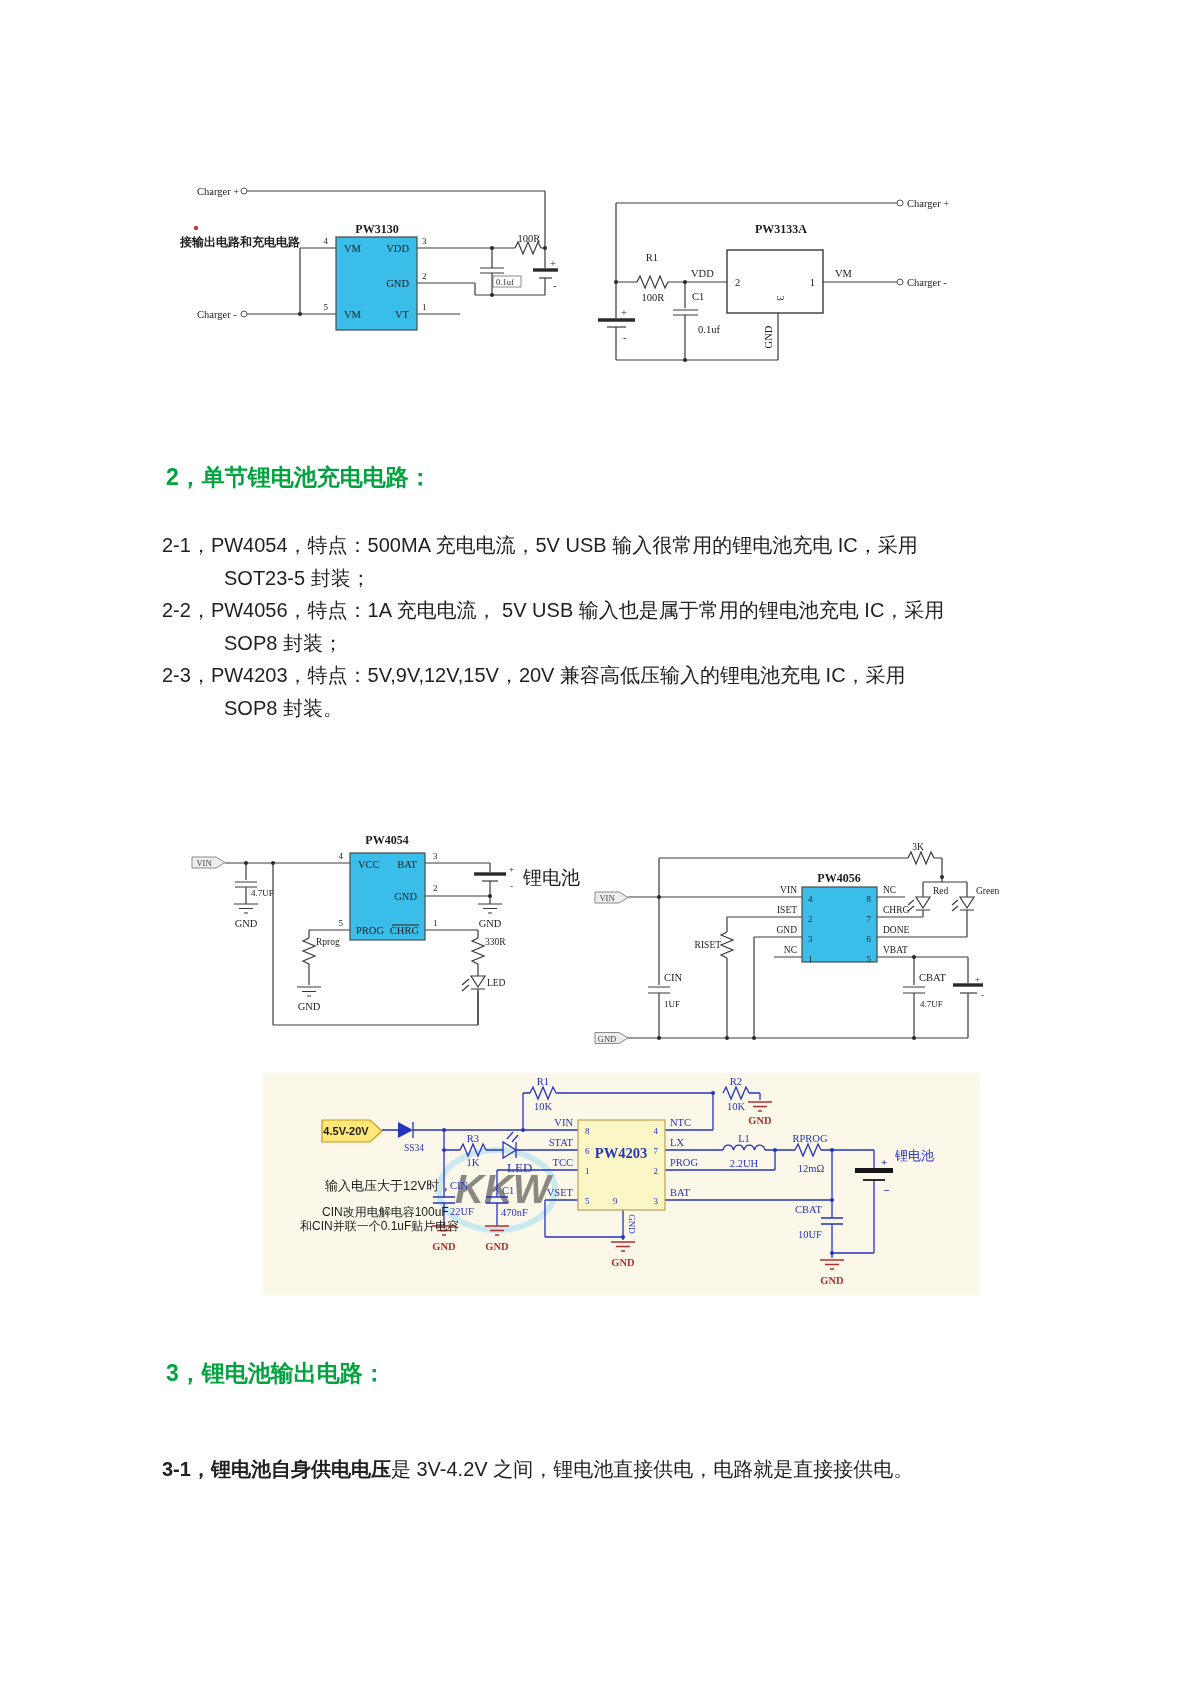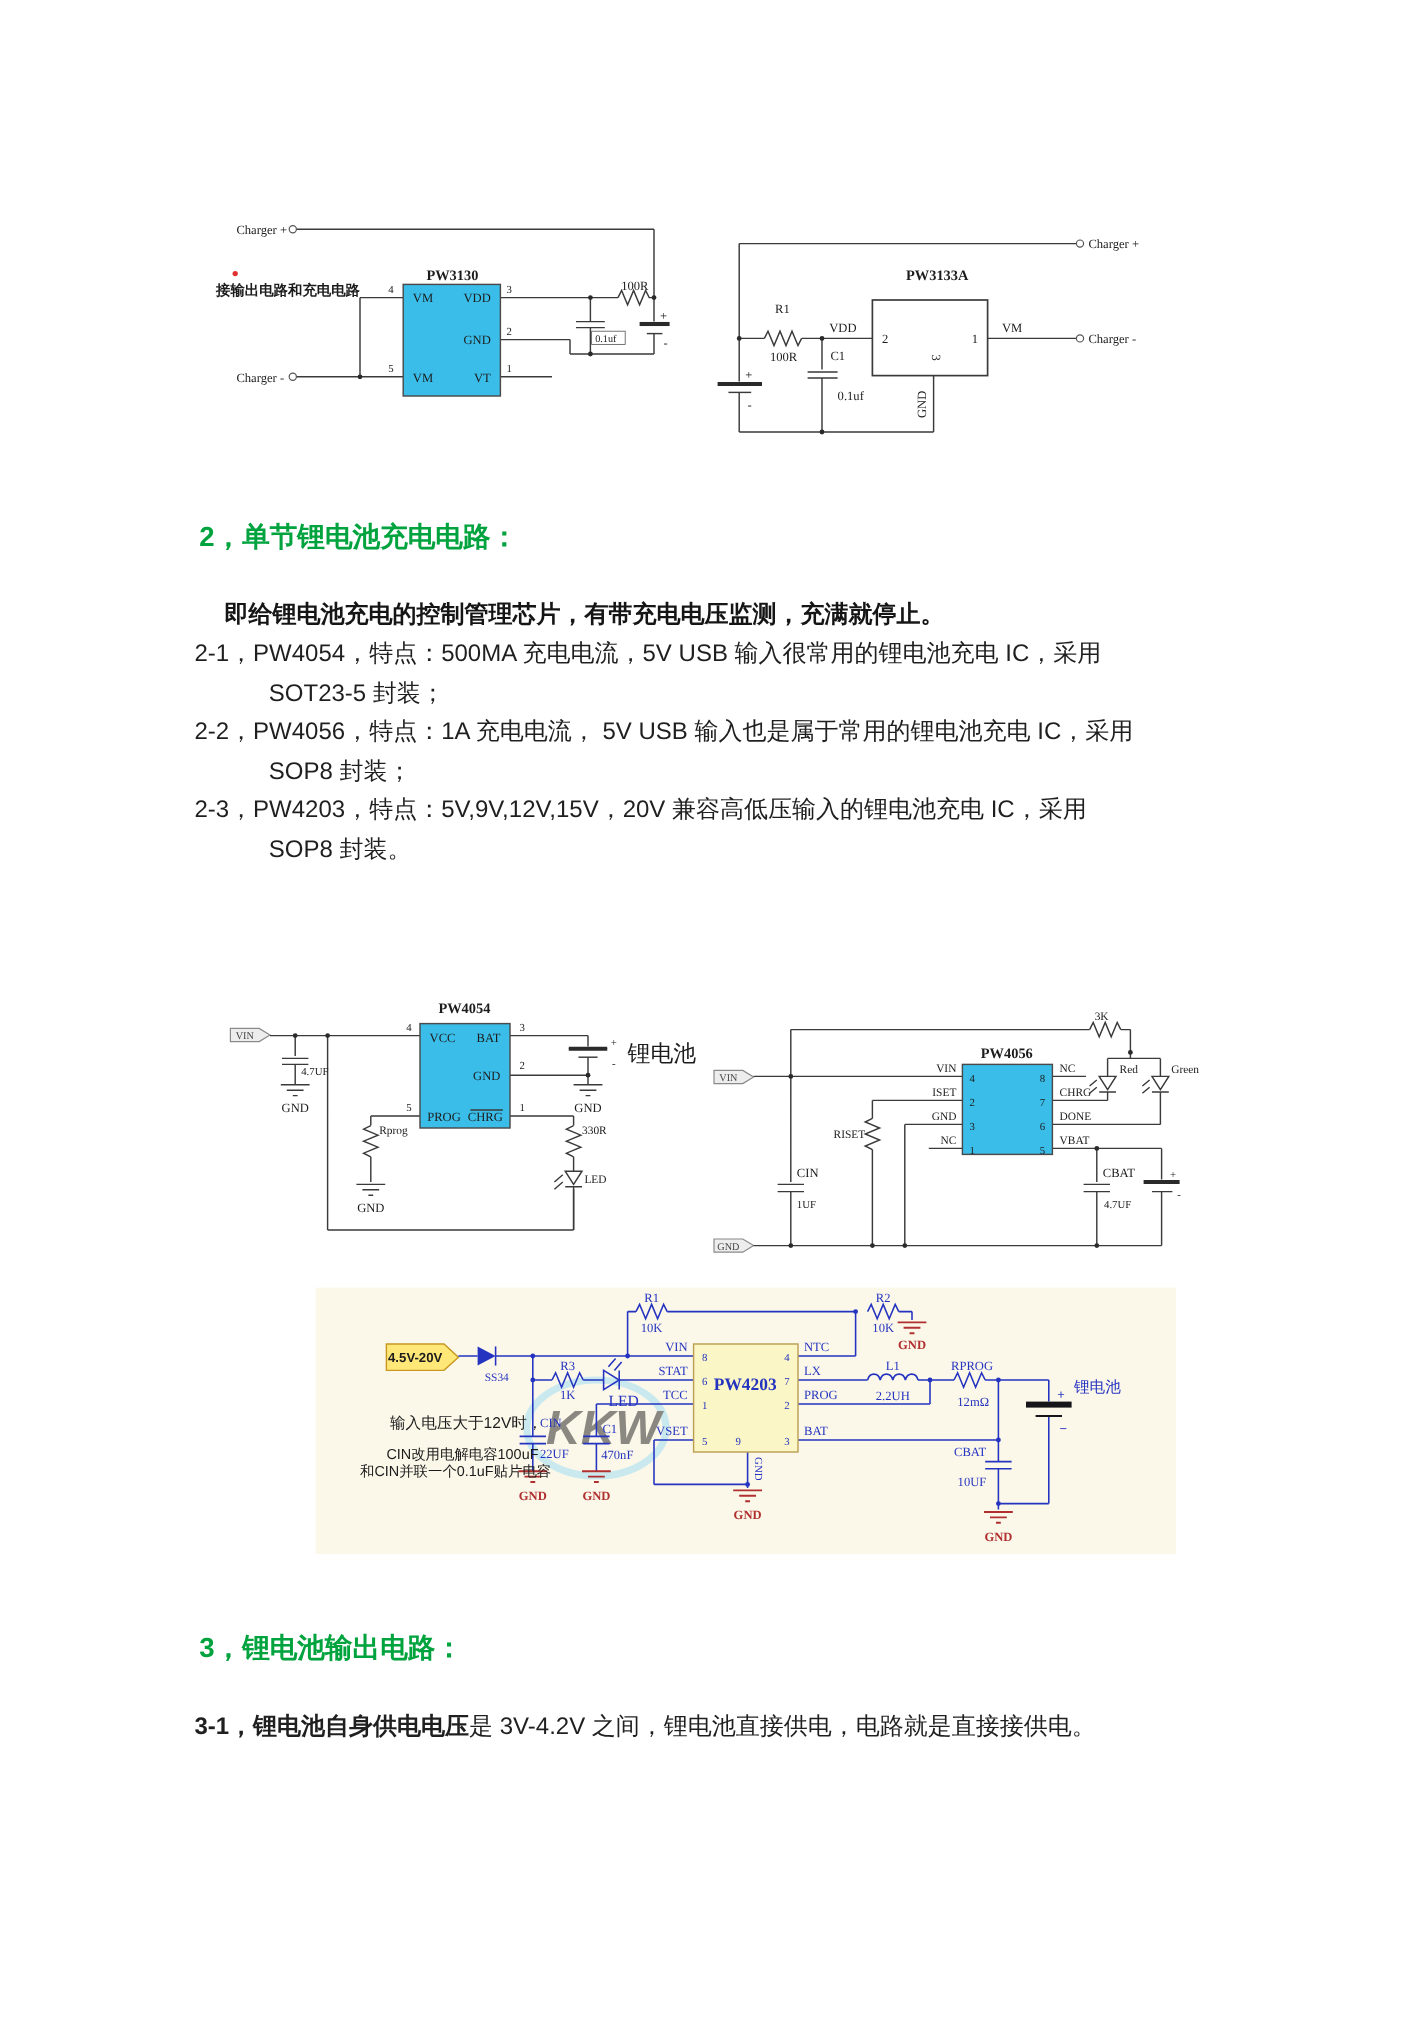--- a/index.html
+++ b/index.html
@@ -22,21 +22,21 @@
   .dotb{fill:#2534C0}
   .chipc{fill:#3ABEE9;stroke:#4a4a4a;stroke-width:1.2}
   .chipw{fill:#fff;stroke:#3a3a3a;stroke-width:1.4}
   .chipy{fill:#FBF6C5;stroke:#BBA054;stroke-width:1.2}
   .tag{fill:#EDEDED;stroke:#8a8a8a;stroke-width:1}
   .term{fill:#fff;stroke:#555;stroke-width:1}
   .heading{position:absolute;left:166px;font-size:23px;font-weight:bold;color:#00A33E;}
   .intro{position:absolute;left:187px;font-size:20px;font-weight:bold;color:#151515;}
   .list{position:absolute;left:162px;top:529px;width:900px;font-size:20px;line-height:32.5px;color:#1f1f1f;}
   .cont{padding-left:62px;}
-  .body3{position:absolute;left:162px;top:1425px;font-size:20px;color:#1f1f1f;}
+  .body3{position:absolute;left:162px;top:1456px;font-size:20px;color:#1f1f1f;}
   .wm{position:absolute;left:1042px;top:1645px;font-size:23px;font-weight:bold;color:#F3EE67;text-align:right;}
 </style>
 </head>
 <body>
 
 <div class="page">
 
   <svg style="left:150px;top:158px" width="420" height="195" viewBox="0 0 420 195">
     <g>
       <path class="wk" d="M97,33 H395 M395,33 V110 M150,90 H186 M150,90 V156 M97,156 H186
@@ -101,22 +101,21 @@
     <text class="s10" x="133" y="178">0.1uf</text>
     <text class="s10" x="170" y="131">2</text>
     <text class="s10" x="250" y="131" text-anchor="end">1</text>
     <text class="s10" x="212" y="143" text-anchor="middle" transform="rotate(90 212 143)">3</text>
     <text class="s10" x="270" y="122">VM</text>
     <text class="s10" x="207" y="182" text-anchor="middle" transform="rotate(-90 207 182)">GND</text>
     <text class="s10" x="56" y="161">+</text>
     <text class="s10" x="58" y="186">-</text>
   </svg>
 
-  <div class="heading" style="top:432px">2，单节锂电池充电电路：</div>
-  <div class="intro" style="top:498px">即给锂电池充电的控制管理芯片，有带充电电压监测，充满就停止。</div>
+  <div class="heading" style="top:462px">2，单节锂电池充电电路：</div>
   <div class="list">
     <div>
       <div>2-1，PW4054，特点：500MA 充电电流，5V USB 输入很常用的锂电池充电 IC，采用</div>
       <div class="cont">SOT23-5 封装；</div>
     </div>
     <div>
       <div>2-2，PW4056，特点：1A 充电电流， 5V USB 输入也是属于常用的锂电池充电 IC，采用</div>
       <div class="cont">SOP8 封装；</div>
     </div>
     <div>

